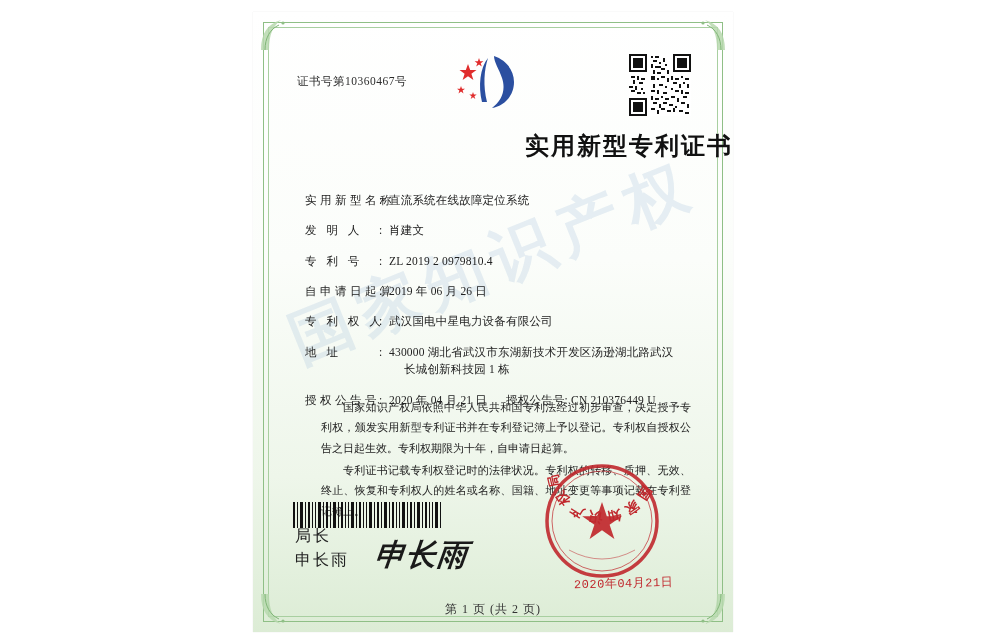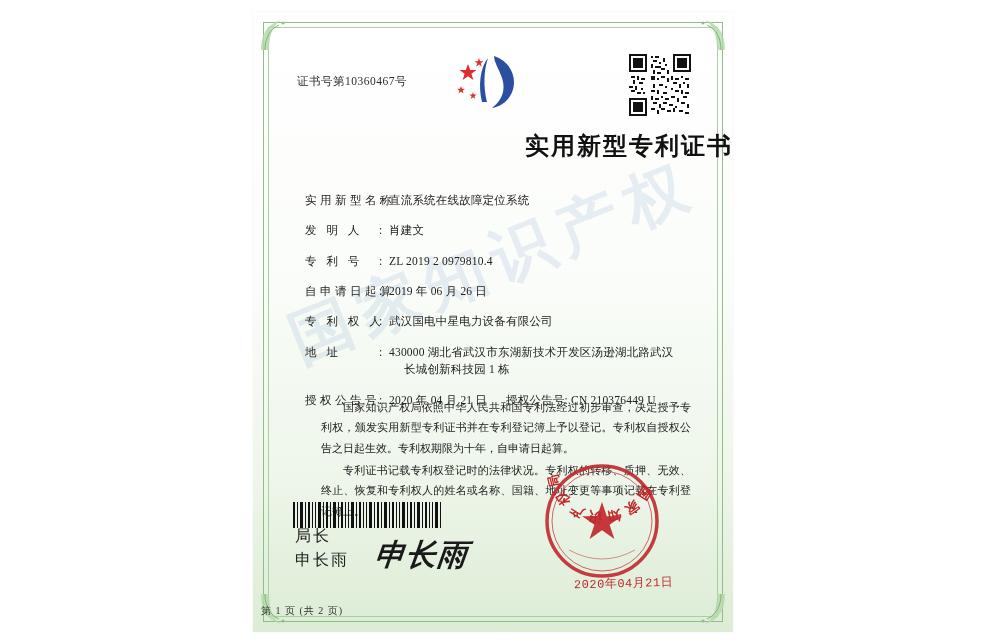--- a/index.html
+++ b/index.html
@@ -213,24 +213,24 @@
     font-size: 12px;
     color: #c0282d;
     letter-spacing: 0.5px;
     transform: rotate(-1.5deg);
   }
   .page-foot {
     position: absolute;
     left: 0;
     right: 0;
     bottom: 14px;
-    font-size: 10px;
+    text-align: center;
+    font-size: 12px;
     color: #333;
     letter-spacing: 1px;
-    margin-left: 8px;
   }
 </style>
 </head>
 <body>
 
 <div class="page">
   <div class="cert">
 
     <div class="frame-outer"></div>
     <div class="frame-inner"></div>

